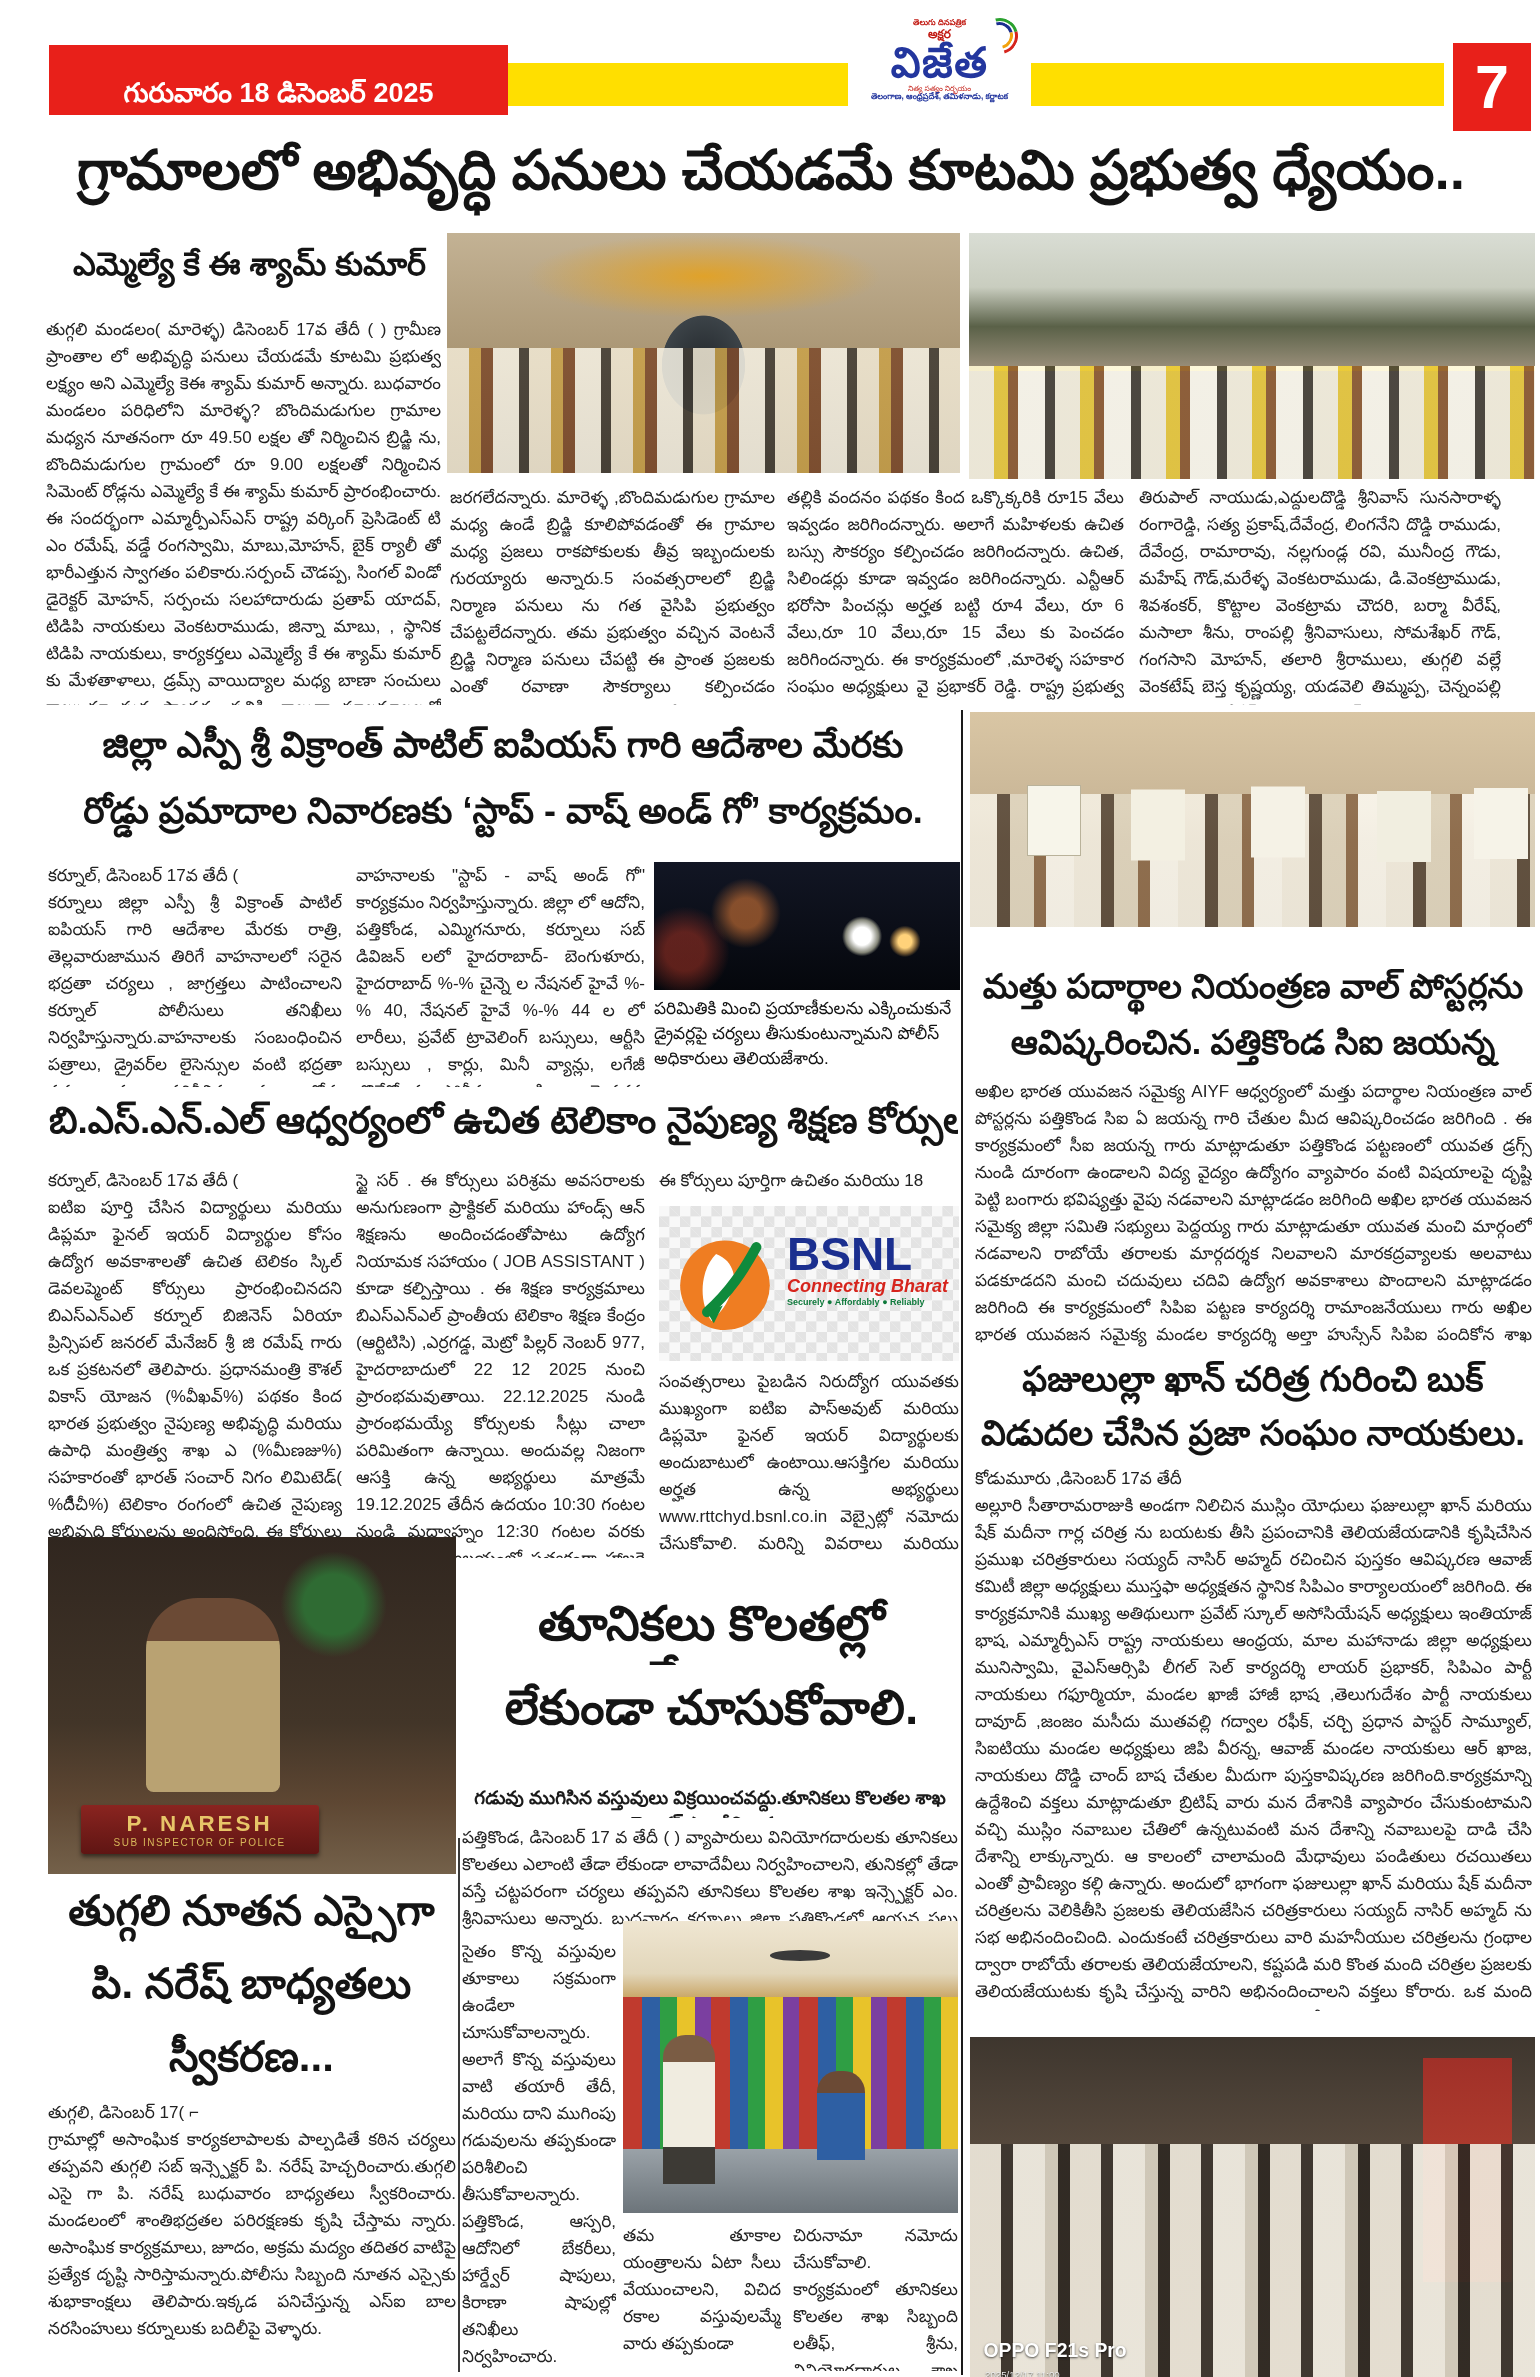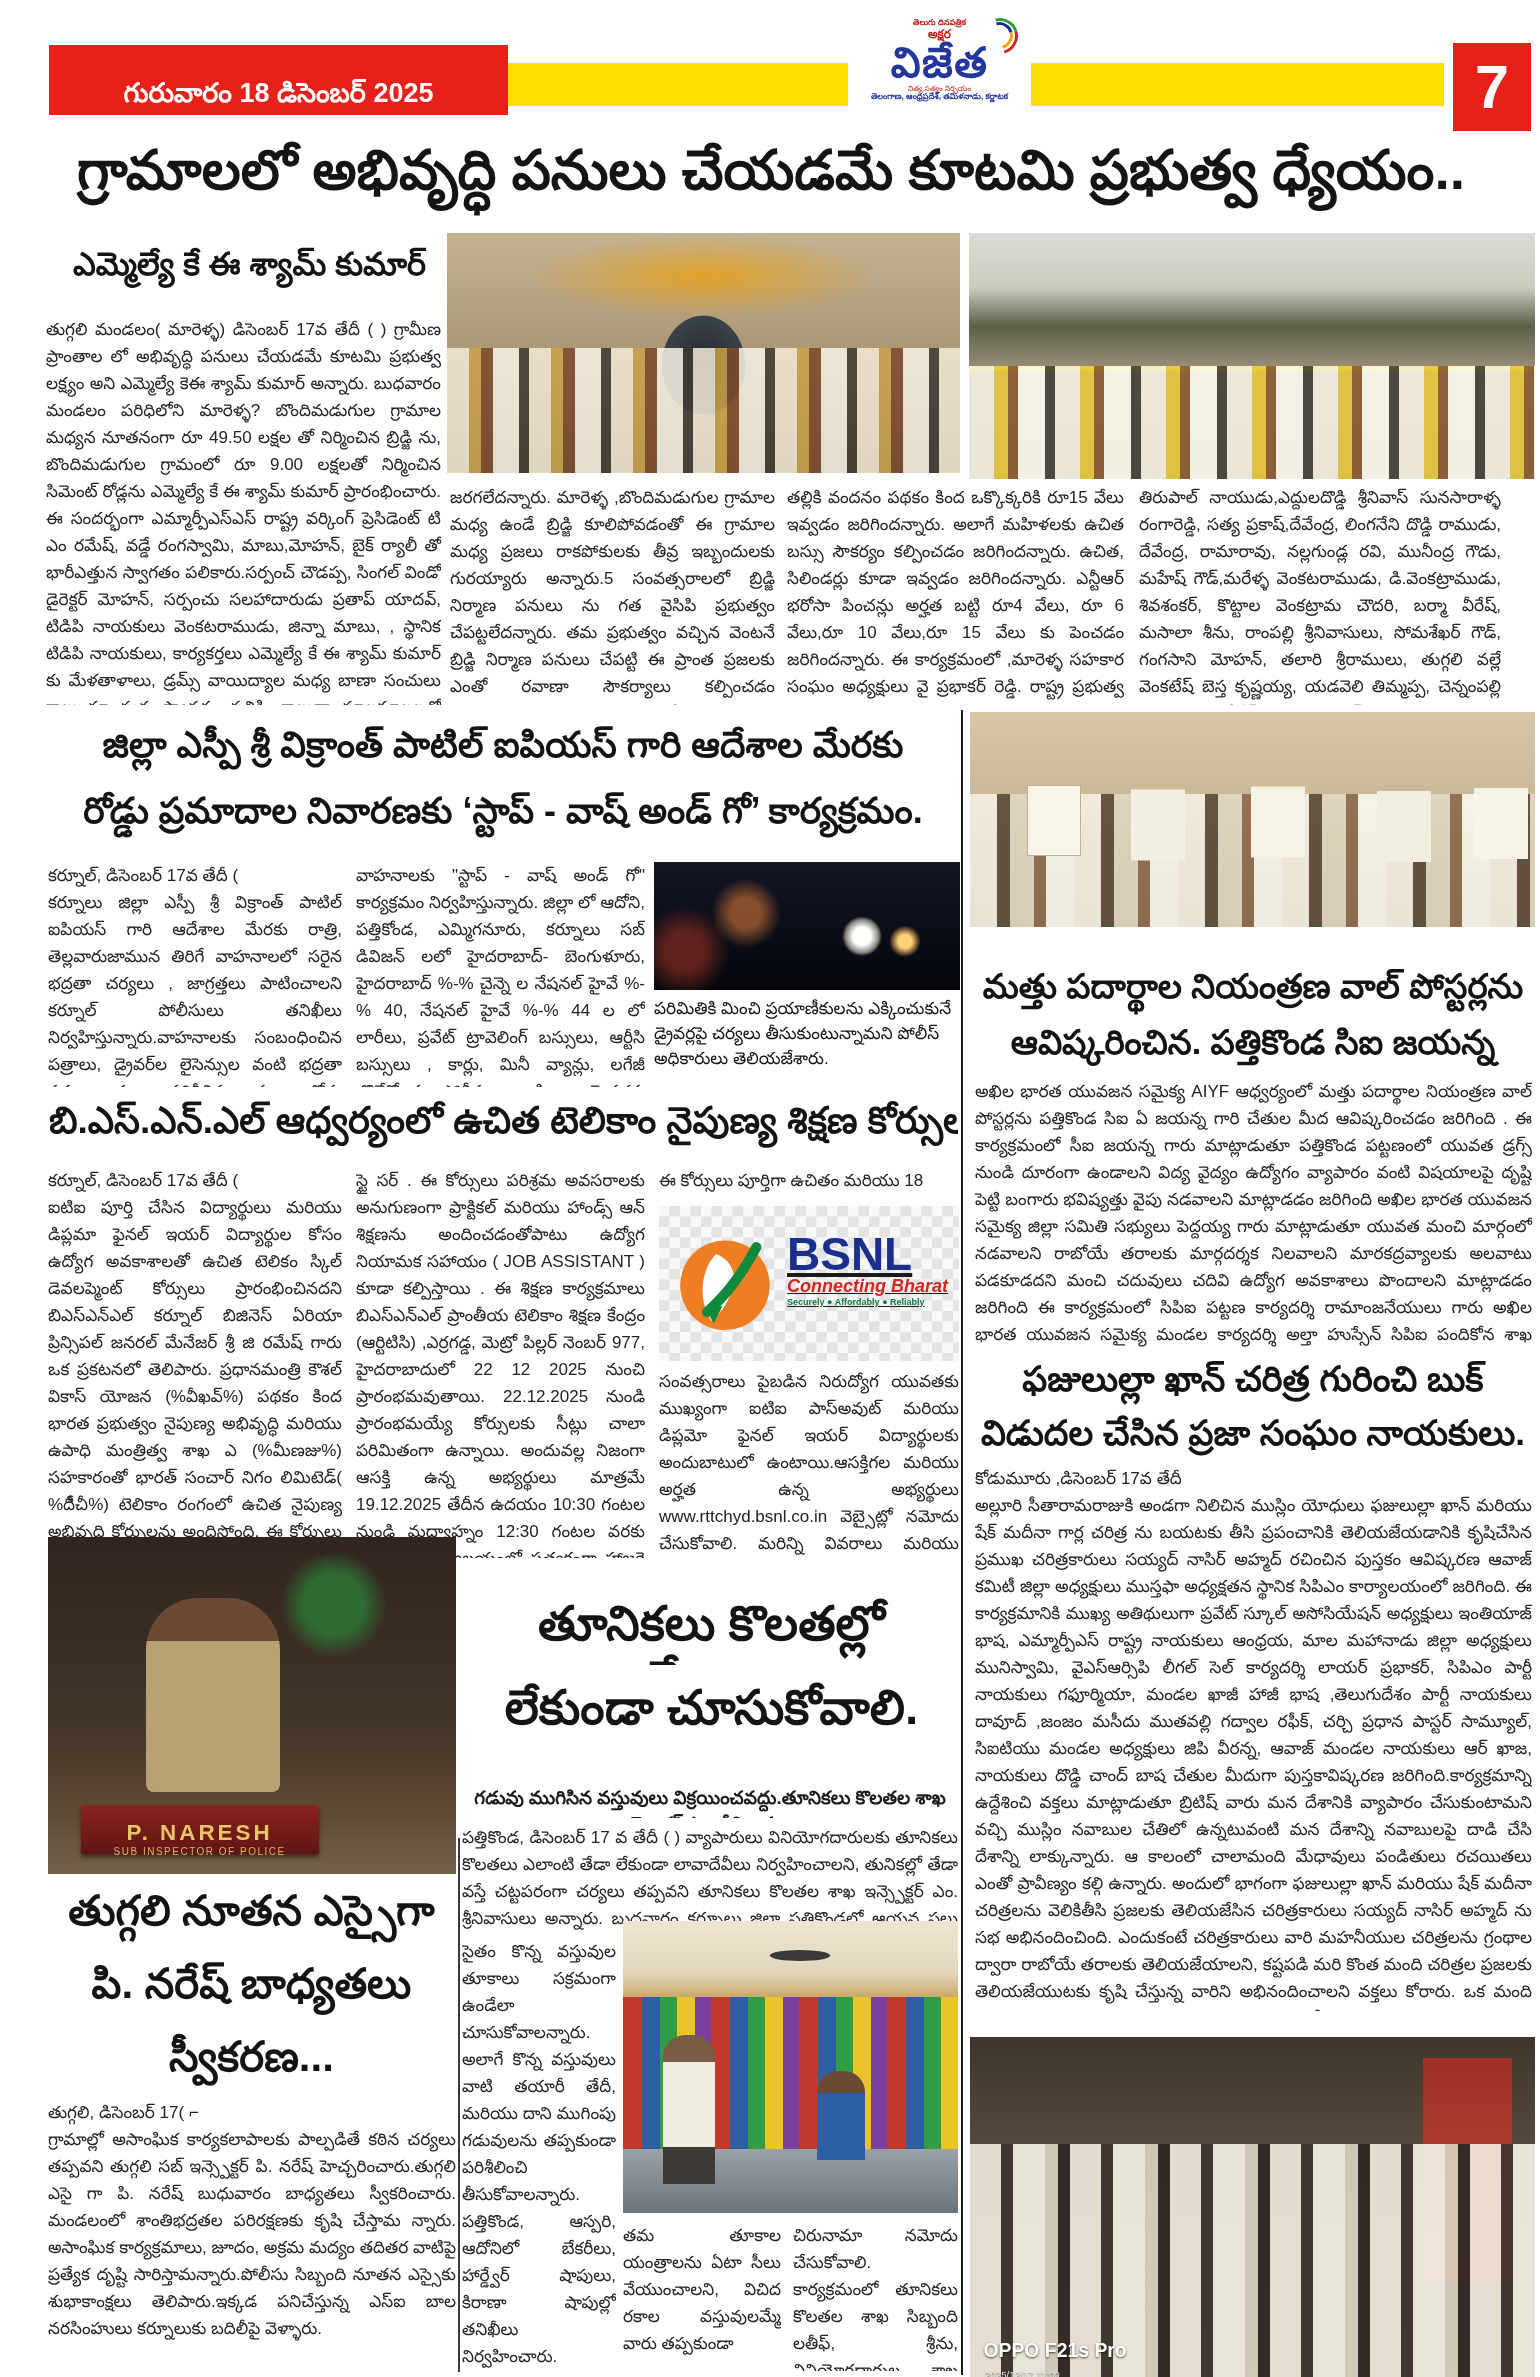--- a/index.html
+++ b/index.html
@@ -29,21 +29,21 @@
   #bsnl-logo{background:
      linear-gradient(45deg,#e3e3e3 25%,transparent 25%,transparent 75%,#e3e3e3 75%),
      linear-gradient(45deg,#e3e3e3 25%,#f8f8f8 25%,#f8f8f8 75%,#e3e3e3 75%);
      background-size:21px 21px;background-position:0 0,10.4px 10.4px;}
   #bsnl-word{font-size:46px;font-weight:bold;color:#1b2f8f;line-height:1;}
   #bsnl-tag{font-size:18px;font-style:italic;color:#d6251d;font-weight:bold;line-height:1.1;}
   #bsnl-motto{font-size:9px;color:#0f7a3c;font-weight:bold;}
   
   #nameplate{background:linear-gradient(180deg,#8a2420,#5f1513);color:#e7c568;
      text-align:center;border-radius:3px;box-shadow:0 3px 4.5px rgba(0,0,0,.5);}
-  #nameplate .np1{font-size:22.4px;font-weight:bold;letter-spacing:3px;padding-top:15px;}
+  #nameplate .np1{font-size:22.4px;font-weight:bold;letter-spacing:3px;padding-top:6px;}
   #nameplate .np2{font-size:10px;letter-spacing:1.5px;color:#d8b75a;}
   #watermark{color:#ffffff;font-weight:bold;font-size:19.4px;text-shadow:0 0.7px 2.2px rgba(0,0,0,.7);}
   #watermark-sub{color:#eeeeee;font-size:9.7px;text-shadow:0 0.7px 1.5px rgba(0,0,0,.7);}
   .caption{font-size:17px;line-height:25px;color:#111;overflow:hidden;}
 </style>
 </head>
 <body>
 
 <div id="page">
 
@@ -116,21 +116,21 @@
   <div class="abs body-txt" style="left:356px;top:1167px;width:289px;height:391px;">స్టై సర్ . ఈ కోర్సులు పరిశ్రమ అవసరాలకు అనుగుణంగా ప్రాక్టికల్ మరియు హాండ్స్ ఆన్ శిక్షణను అందించడంతోపాటు ఉద్యోగ నియామక సహాయం ( JOB ASSISTANT ) కూడా కల్పిస్తాయి . ఈ శిక్షణ కార్యక్రమాలు బిఎస్ఎన్ఎల్ ప్రాంతీయ టెలికాం శిక్షణ కేంద్రం (ఆర్టిటిసి) ,ఎర్రగడ్డ, మెట్రో పిల్లర్ నెంబర్ 977, హైదరాబాదులో 22 12 2025 నుంచి ప్రారంభమవుతాయి. 22.12.2025 నుండి ప్రారంభమయ్యే కోర్సులకు సీట్లు చాలా పరిమితంగా ఉన్నాయి. అందువల్ల నిజంగా ఆసక్తి ఉన్న అభ్యర్థులు మాత్రమే 19.12.2025 తేదీన ఉదయం 10:30 గంటల నుండి మధ్యాహ్నం 12:30 గంటల వరకు %ఞజ% కార్యాలయంలో ప్రత్యక్షంగా హాజరై నమోదు చేసుకోవాల్సిందిగా తెలియజేయబడుతుంది. నమోదు సమయంలో ఆధార్ కార్డు, పాన్ కార్డు, ఒక పాస్పోర్ట్ సైజ్ ఫొటో తప్పనిసరిగా సమర్పించాలి.</div>
   <div class="abs body-txt" style="left:659px;top:1167px;width:300px;height:33px;">ఈ కోర్సులు పూర్తిగా ఉచితం మరియు 18</div>
 
   <div id="bsnl-logo" class="photo" style="left:659px;top:1206px;width:300px;height:155px;">
     <svg width="112" height="112" style="position:absolute;left:10.4px;top:21px;" viewBox="0 0 100 100">
       <circle cx="50" cy="52" r="40" fill="#ef7d22"></circle>
       <path d="M42 24 C58 30 62 46 54 62 C50 72 44 78 38 84 C30 72 28 56 32 42 C34 34 38 28 42 24 Z" fill="#ffffff"></path>
       <path d="M78 18 C66 40 54 58 34 76" stroke="#0f8a3c" stroke-width="9" fill="none" stroke-linecap="round"></path>
       <path d="M34 76 L48 70 L40 86 Z" fill="#0f8a3c"></path>
     </svg>
-    <div class="abs" style="left:128px;top:25px;text-decoration:underline;">
+    <div class="abs" style="left:128px;top:25px;">
       <div id="bsnl-word">BSNL</div>
       <div id="bsnl-tag">Connecting Bharat</div>
       <div id="bsnl-motto">Securely ● Affordably ● Reliably</div>
     </div>
   </div>
 
   <div class="abs body-txt" style="left:659px;top:1368px;width:300px;height:189px;">సంవత్సరాలు పైబడిన నిరుద్యోగ యువతకు ముఖ్యంగా ఐటిఐ పాస్అవుట్ మరియు డిప్లమో ఫైనల్ ఇయర్ విద్యార్థులకు అందుబాటులో ఉంటాయి.ఆసక్తిగల మరియు అర్హత ఉన్న అభ్యర్థులు www.rttchyd.bsnl.co.in వెబ్సైట్లో నమోదు చేసుకోవాలి. మరిన్ని వివరాలు మరియు సంబంధిత అధికారుల సంప్రదింపు నంబర్ల కోసం అభ్యర్థులు %ఞజ% మెనెజర్ శ్రీ జి రమేష్ గారు తెలిపారు.</div>
 
   <div class="abs headline center" style="left:464px;top:1596px;width:495px;height:69px;font-size:48px;">తూనికలు కొలతల్లో తేడాలు</div>
   <div class="abs headline center" style="left:464px;top:1680px;width:495px;height:69px;font-size:48px;">లేకుండా చూసుకోవాలి.</div>

